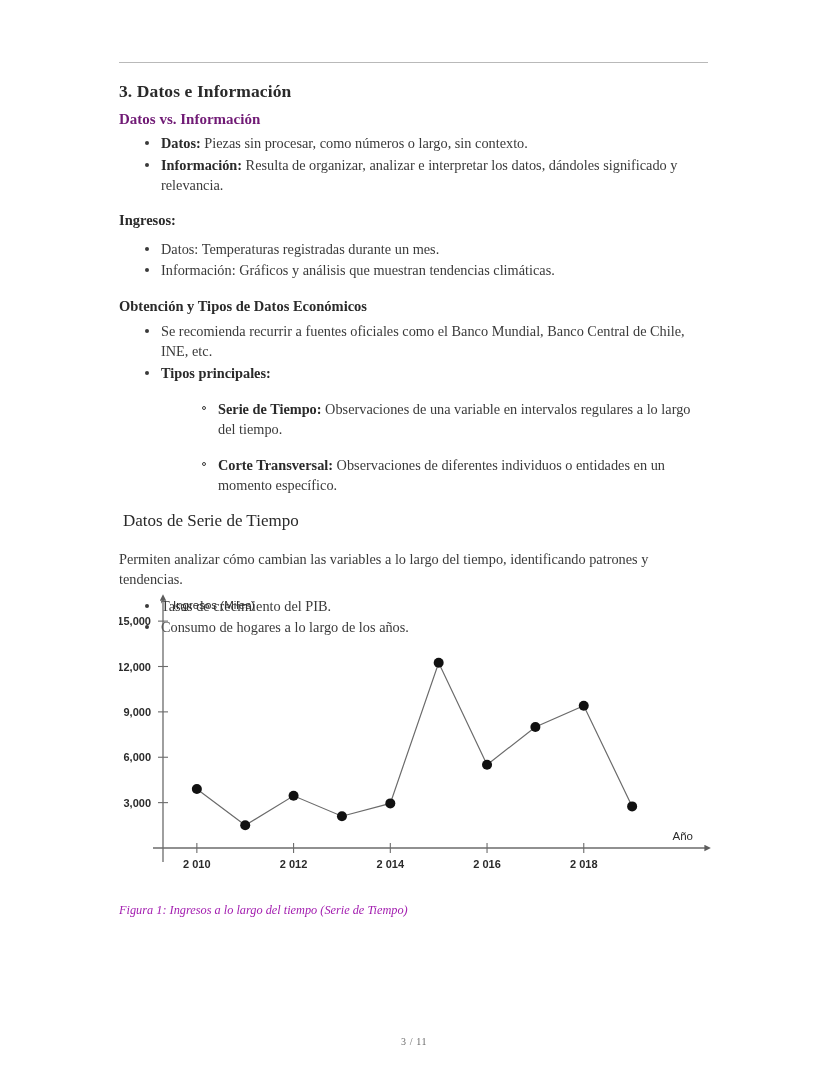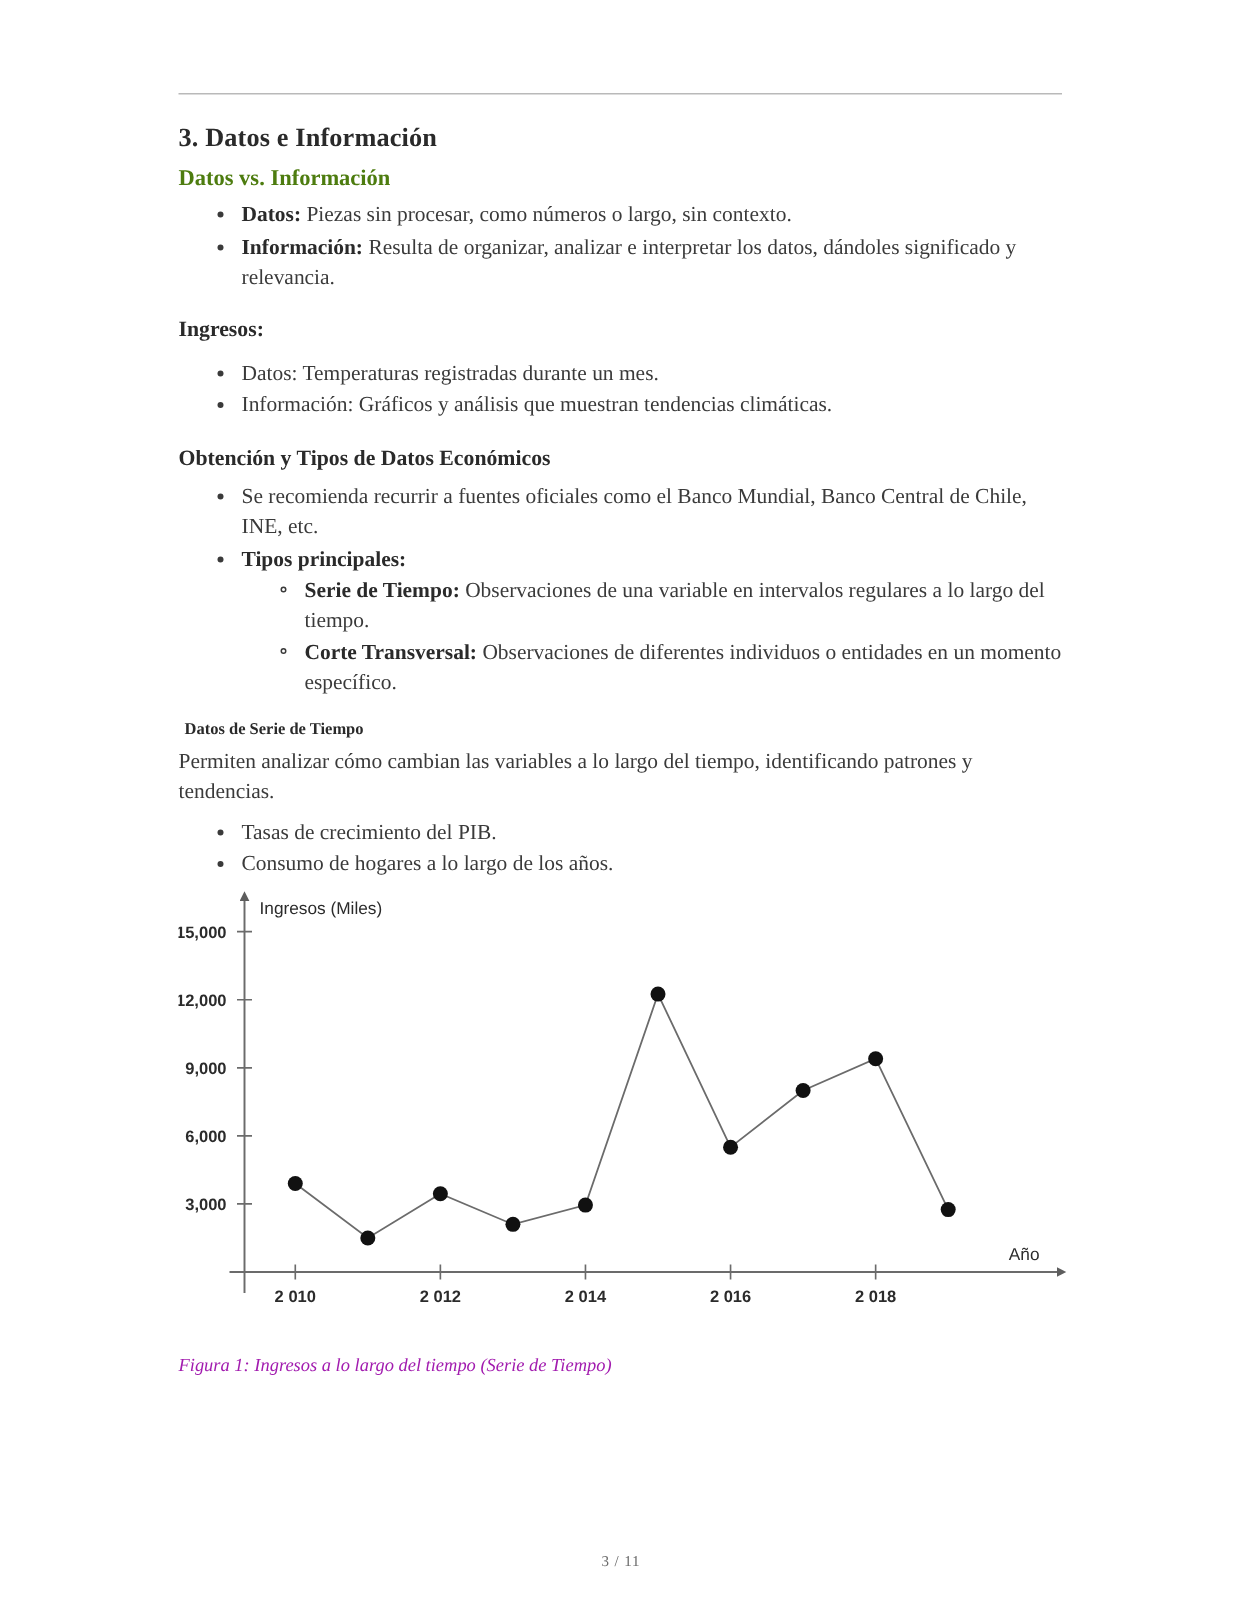--- a/index.html
+++ b/index.html
@@ -39,36 +39,36 @@
     font-size: 17.5px;
     font-weight: bold;
     color: #2a2a2a;
     margin: 0 0 9px 0;
     letter-spacing: 0.1px;
   }
   h2.doc-h2 {
     font-family: "Liberation Serif", serif;
     font-size: 15px;
     font-weight: bold;
-    color: #4d7c0f;
+    color: #701a75;
     margin: 0 0 5px 0;
   }
   h3.doc-h3 {
     font-family: "Liberation Serif", serif;
     font-size: 14.5px;
     font-weight: bold;
     color: #2a2a2a;
     margin: 17px 0 6px 0;
   }
   h4.doc-h4 {
     font-family: "Liberation Serif", serif;
-    font-size: 11px;
-    font-weight: bold;
-    color: #2a2a2a;
-    margin: 14px 0 6px 4px;
+    font-size: 17px;
+    font-weight: normal;
+    color: #2a2a2a;
+    margin: 14px 0 18px 4px;
   }
   p.doc-p {
     font-size: 14.3px;
     line-height: 1.42;
     margin: 0 0 6px 0;
     color: #3a3a3a;
   }
   p.lead-bold {
     font-size: 14.5px;
     font-weight: bold;
@@ -102,21 +102,21 @@
     list-style: none;
     margin: 0;
     padding: 0 0 0 26px;
   }
   ul.sub-ul > li {
     position: relative;
     font-size: 14.3px;
     line-height: 1.44;
     color: #3a3a3a;
     padding-left: 16px;
-    margin: 0;
+    margin: 15px;
   }
   ul.sub-ul > li::before {
     content: "";
     position: absolute;
     left: 0;
     top: 7px;
     width: 4px;
     height: 4px;
     border-radius: 50%;
     background: transparent;

